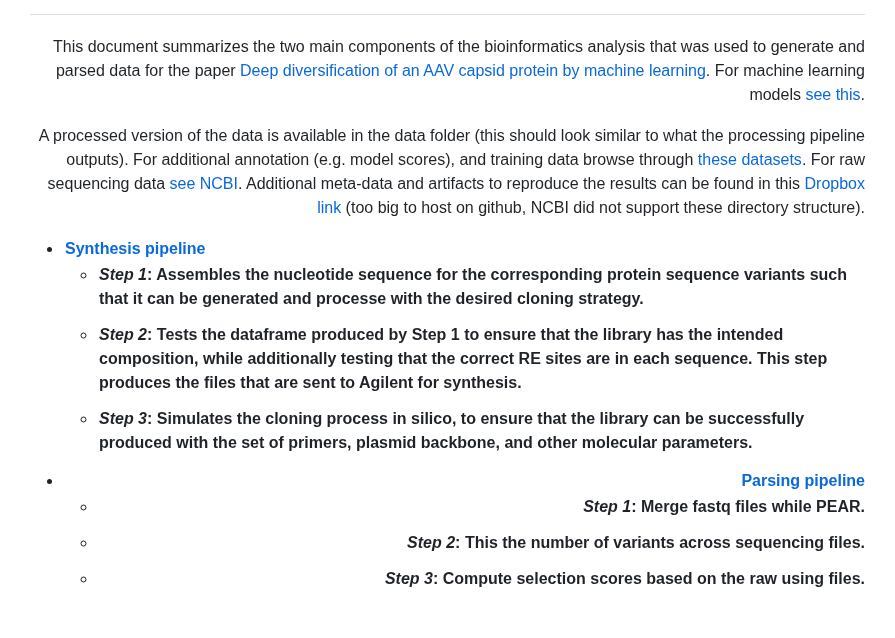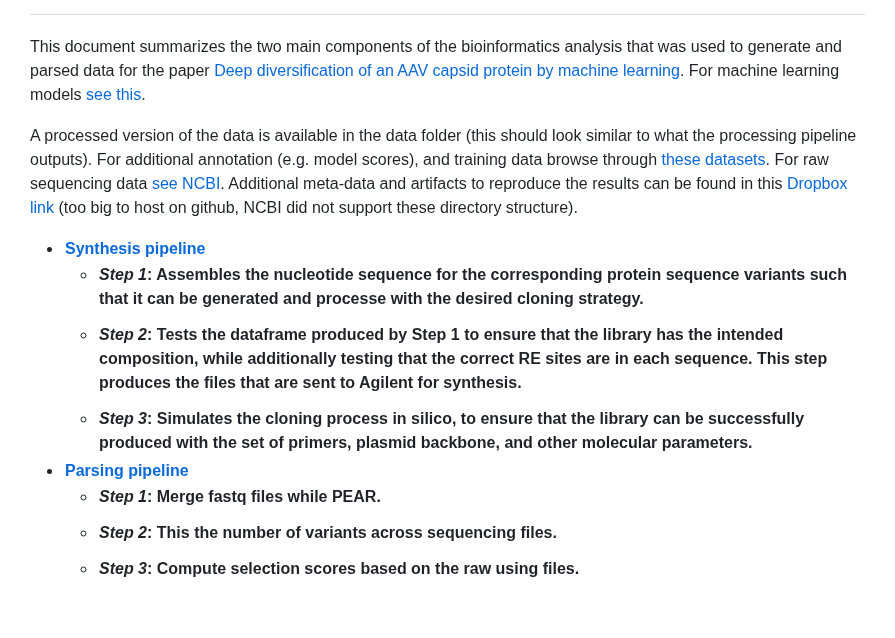--- a/index.html
+++ b/index.html
@@ -25,36 +25,37 @@
   }
   hr.title-divider {
     border: none;
     border-top: 1px solid #d8dee4;
     margin: 0 0 20px 0;
   }
   p.body-para {
     font-size: 16px;
     line-height: 24px;
     margin: 0 0 17px 0;
+    text-align: right;
   }
   a.doc-link {
     color: #0969da;
     text-decoration: none;
     cursor: pointer;
   }
   ul.top-list {
     list-style: disc;
     margin: 0 0 16px 0;
     padding-left: 33px;
     font-size: 16px;
     line-height: 24px;
   }
   ul.top-list > li::marker { color: #1f2328; }
   li.pipeline-item { padding-left: 2px; font-weight: bold; }
-  li.pipeline-item + li.pipeline-item { margin-top: 4px; }
+  li.pipeline-item + li.pipeline-item { margin-top: 14px; text-align: right; }
   ul.sub-list {
     list-style: circle;
     margin: 2px 0 0 0;
     padding-left: 32px;
   }
   ul.sub-list > li {
     padding-left: 2px;
     margin-bottom: 12px;
   }
   ul.sub-list > li:last-child { margin-bottom: 0; }

